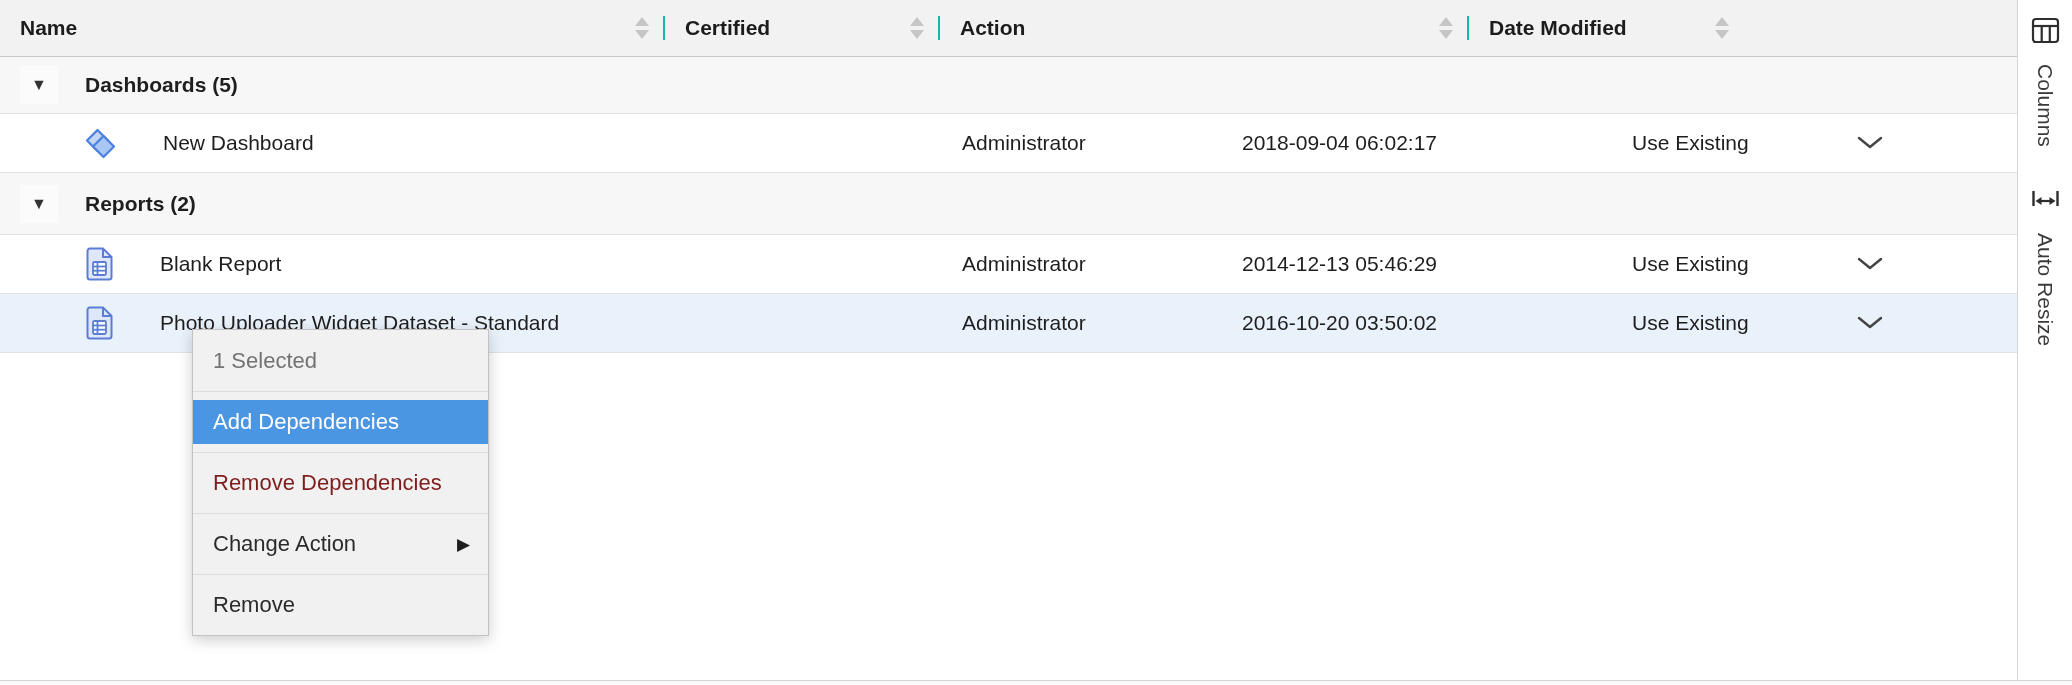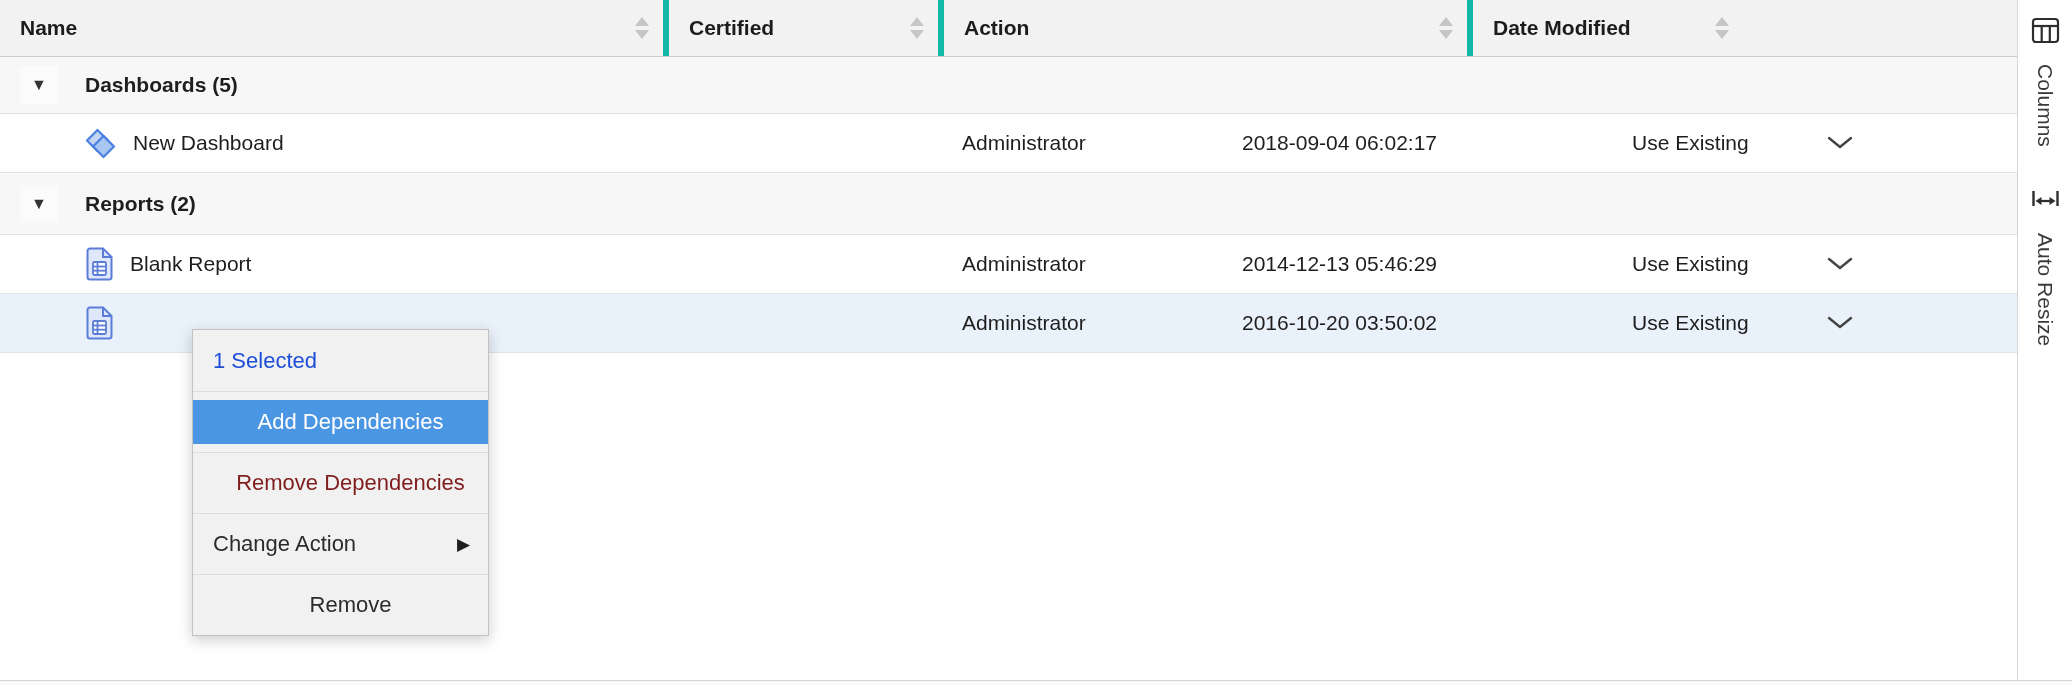--- a/index.html
+++ b/index.html
@@ -14,27 +14,28 @@
   .app { position: absolute; inset: 0; background: #fff; }
 
   
   .grid { position: absolute; left: 0; top: 0; width: 2017px; }
 
   .header-row {
     display: flex;
     height: 57px;
     background: #f2f2f2;
     border-bottom: 1px solid #c9c9c9;
+    align-items: center;
   }
   .hcell {
     display: flex; align-items: center;
     padding: 0 14px 0 20px;
     font-size: 21px; font-weight: bold; color: #1c1c1c;
   }
-  .hcell + .hcell { border-left: 6px solid #14b8a6; }
+  .hcell + .hcell { border-left: 2px solid #14b8a6; }
   .w-name { width: 663px; }
   .w-cert { width: 275px; }
   .w-owner { width: 274px; }
   .w-date { width: 276px; }
   .w-action { width: 529px; }
 
   .sort { margin-left: auto; display: flex; flex-direction: column; gap: 4px; align-items: center; }
   .sort .tri-up {
     width: 0; height: 0;
     border-left: 7px solid transparent; border-right: 7px solid transparent;
@@ -59,46 +60,46 @@
   .caret-box {
     position: absolute; left: 20px; top: 50%; transform: translateY(-50%);
     width: 38px; height: 38px; background: #fbfbfb;
     display: flex; align-items: center; justify-content: center;
   }
   .caret { font-size: 16px; color: #333; line-height: 1; }
   .group-label { margin-left: 85px; font-weight: bold; }
 
   .selected-row { background: #e9f1fa; }
 
-  .cell { display: flex; align-items: center; height: 100%; }
+  .cell { display: flex; align-items: center; height: 100%; gap: 30px; }
   .name-cell { width: 663px; padding-left: 85px; }
   .row-icon { flex: none; display: flex; align-items: center; }
   .name-text { margin-left: 17px; white-space: nowrap; }
   .cert-cell { width: 275px; }
   .owner-cell { width: 274px; padding-left: 24px; text-align: right; }
   .date-cell { width: 276px; padding-left: 30px; }
   .action-cell { width: 529px; padding-left: 144px; }
   .chevron { margin-left: 78px; display: flex; align-items: center; }
 
   
   .menu {
     position: absolute; left: 192px; top: 329px; width: 297px;
     background: #f1f1f1;
     border: 1px solid #c2c2c2;
     box-shadow: 0 4px 14px rgba(0,0,0,0.20);
     z-index: 10;
     font-size: 22px;
   }
   .menu-header {
     height: 61px; display: flex; align-items: center;
-    padding-left: 20px; color: #1d4ed8;
+    padding-left: 20px; color: #737373;
   }
   .menu-item {
     height: 61px; display: flex; align-items: center;
-    border-top: 1px solid #dcdcdc; color: #2b2b2b; cursor: default; justify-content: center;
+    border-top: 1px solid #dcdcdc; color: #2b2b2b; cursor: default;
   }
   .menu-item .mi-label { padding-left: 20px; }
   .menu-item.highlighted {
     background: #4b96e2; background-clip: content-box;
     padding: 8px 0; color: #ffffff;
   }
   .menu-item.disabled { color: #7f1d1d; }
   .submenu-arrow { margin-left: auto; margin-right: 18px; font-size: 17px; color: #1e1e1e; }
 
   
@@ -227,20 +228,21 @@
         <span class="row-icon">
           <svg width="28" height="34" viewBox="0 0 28 34">
             <path d="M5 1.5 H18 L26.5 10 V30 a2.5 2.5 0 0 1 -2.5 2.5 H5 a2.5 2.5 0 0 1 -2.5 -2.5 V4 a2.5 2.5 0 0 1 2.5 -2.5 Z" fill="#dfe8fa" stroke="#5b7dd8" stroke-width="2"></path>
             <path d="M18 1.5 V10 H26.5" fill="none" stroke="#5b7dd8" stroke-width="2"></path>
             <rect x="8" y="15" width="13" height="13" rx="1.5" fill="#fff" stroke="#5b7dd8" stroke-width="1.8"></rect>
             <line x1="12.5" y1="15" x2="12.5" y2="28" stroke="#5b7dd8" stroke-width="1.8"></line>
             <line x1="8" y1="19.5" x2="21" y2="19.5" stroke="#5b7dd8" stroke-width="1.8"></line>
             <line x1="8" y1="23.7" x2="21" y2="23.7" stroke="#5b7dd8" stroke-width="1.8"></line>
           </svg>
         </span>
+        <span class="name-text">Photo Uploader Widget Dataset - Standard</span>
       </div>
       <div class="cell cert-cell"></div>
       <div class="cell owner-cell">Administrator</div>
       <div class="cell date-cell">2016-10-20 03:50:02</div>
       <div class="cell action-cell">
         <span>Use Existing</span>
         <span class="chevron">
           <svg width="26" height="14" viewBox="0 0 26 14">
               <polyline points="2,2 13,11 24,2" fill="none" stroke="#444" stroke-width="2.4" stroke-linecap="round" stroke-linejoin="round"></polyline>
             </svg>

